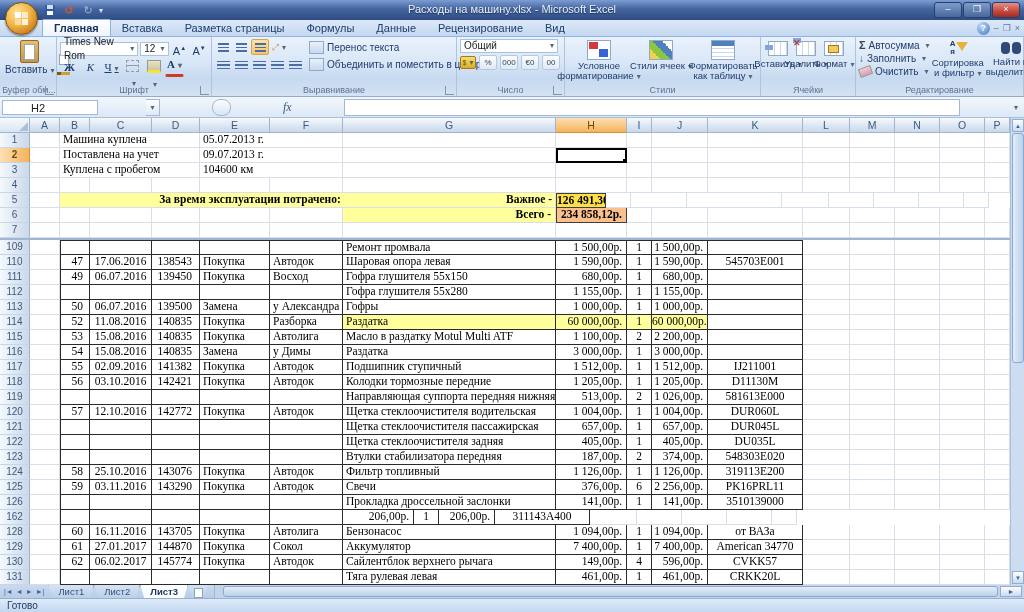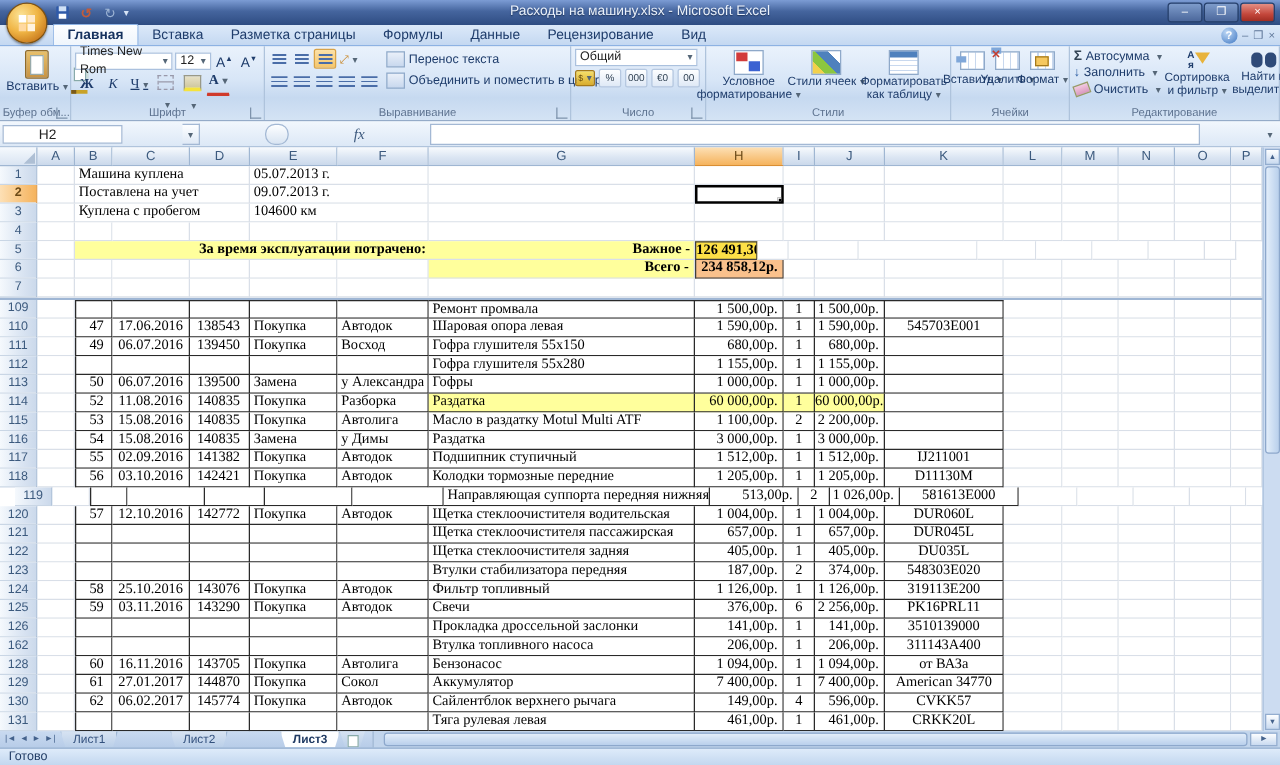--- a/index.html
+++ b/index.html
@@ -755,21 +755,21 @@
         <div class="tb ac" style="width: 25px;">1</div>
         <div class="tb ar" style="width: 56px;">1 205,00р.</div>
         <div class="tb ac" style="width: 95px;">D11130M</div>
         <div class="c" style="width: 47px;"></div>
         <div class="c" style="width: 45px;"></div>
         <div class="c" style="width: 45px;"></div>
         <div class="c" style="width: 45px;"></div>
         <div class="c" style="width: 25px;"></div>
       </div>
       <div class="row">
-        <div class="rh" style="width: 30px; margin-left: 12px;">119</div>
+        <div class="rh" style="width: 30px;">119</div>
         <div class="c" style="width: 30px;"></div>
         <div class="tb ar pr6 lft" style="width: 30px;"></div>
         <div class="tb ac" style="width: 62px;"></div>
         <div class="tb ar pr7" style="width: 48px;"></div>
         <div class="tb al" style="width: 70px;"></div>
         <div class="tb al" style="width: 73px;"></div>
         <div class="tb al" style="width: 213px;">Направляющая суппорта передняя нижняя</div>
         <div class="tb ar" style="width: 71px;">513,00р.</div>
         <div class="tb ac" style="width: 25px;">2</div>
         <div class="tb ar" style="width: 56px;">1 026,00р.</div>
@@ -914,21 +914,20 @@
         <div class="c" style="width: 25px;"></div>
       </div>
       <div class="row">
         <div class="rh" style="width: 30px;">162</div>
         <div class="c" style="width: 30px;"></div>
         <div class="tb ar pr6 lft" style="width: 30px;"></div>
         <div class="tb ac" style="width: 62px;"></div>
         <div class="tb ar pr7" style="width: 48px;"></div>
         <div class="tb al" style="width: 70px;"></div>
         <div class="tb al" style="width: 73px;"></div>
-        <div class="tb al" style="width: 213px;">Втулка топливного насоса</div>
         <div class="tb ar" style="width: 71px;">206,00р.</div>
         <div class="tb ac" style="width: 25px;">1</div>
         <div class="tb ar" style="width: 56px;">206,00р.</div>
         <div class="tb ac" style="width: 95px;">311143A400</div>
         <div class="c" style="width: 47px;"></div>
         <div class="c" style="width: 45px;"></div>
         <div class="c" style="width: 45px;"></div>
         <div class="c" style="width: 45px;"></div>
         <div class="c" style="width: 25px;"></div>
       </div>
@@ -1017,21 +1016,21 @@
   <span class="varr" style="bottom:1px;">▼</span>
 </div>
 
 <div class="abs sheetbar">
   <span class="tnav">
     <span>|◄</span>
     <span>◄</span>
     <span>►</span>
     <span>►|</span>
   </span>
-  <span id="sheettabs" style="display:flex;gap:42px;">
+  <span id="sheettabs" style="display:flex;">
       <span class="stab">Лист1</span>
       <span class="stab">Лист2</span>
       <span class="stab active">Лист3</span>
     </span>
   <span class="instab"></span>
   <span class="hscroll">
     <span class="hthumb"></span>
     <span class="harr">►</span>
   </span>
 </div>

